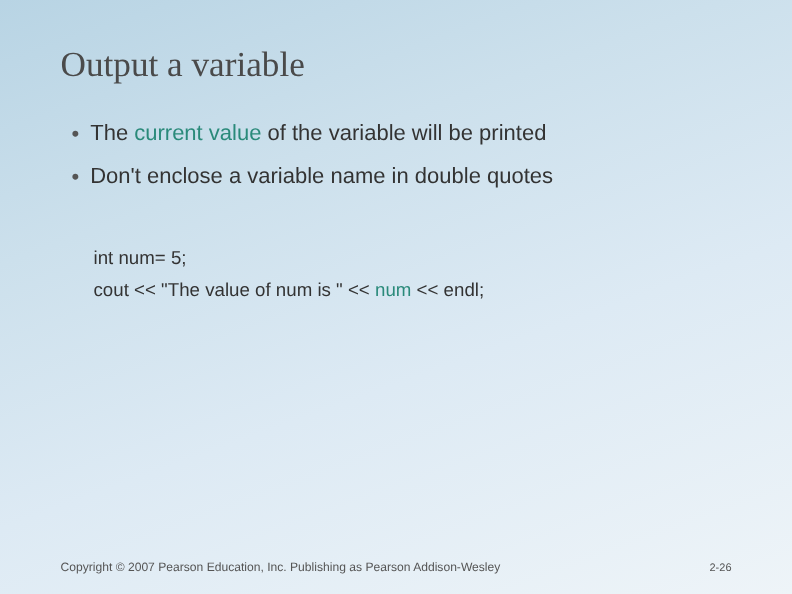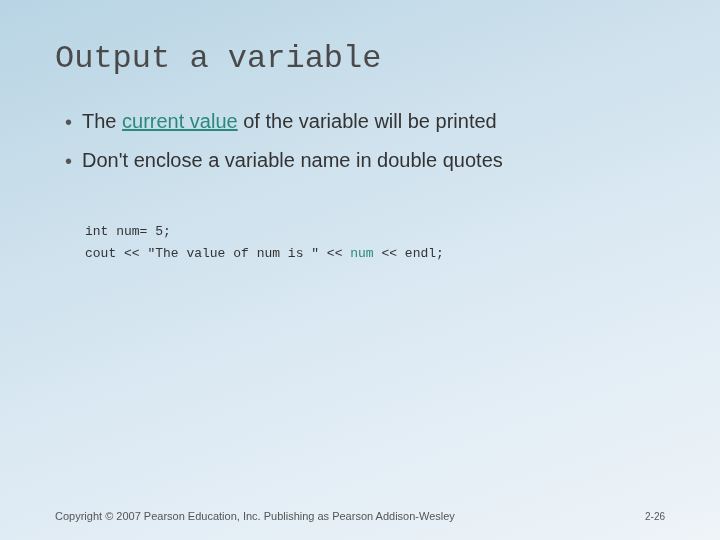--- a/index.html
+++ b/index.html
@@ -23,21 +23,21 @@
       background: linear-gradient(160deg, #b8d4e4 0%, #cce0ec 30%, #ddeaf4 60%, #eef4f8 100%);
       position: relative;
       padding: 40px 55px 40px 55px;
     }
 
     .slide-title {
       font-size: 32px;
       font-weight: normal;
       color: #4a4a4a;
       margin-bottom: 30px;
-      font-family: Liberation Mono, monospace;
+      font-family: Liberation Serif, serif;
     }
 
     .bullet-section {
       margin-bottom: 28px;
       padding-left: 10px;
     }
 
     .bullet-item {
       font-size: 20px;
       color: #333;
@@ -54,29 +54,28 @@
       flex-shrink: 0;
       margin-top: 1px;
     }
 
     .bullet-text {
       flex: 1;
     }
 
     .highlight-teal {
       color: #2a8a7a;
-      text-decoration: underline;
     }
 
     .code-block {
       background: transparent;
       padding: 18px 30px;
       margin-top: 10px;
-      font-family: Liberation Mono, monospace;
-      font-size: 13px;
+      font-family: Liberation Sans, sans-serif;
+      font-size: 17px;
       line-height: 1.7;
       color: #333;
     }
 
     .code-line {
       display: block;
       white-space: pre;
     }
 
     .code-keyword {

